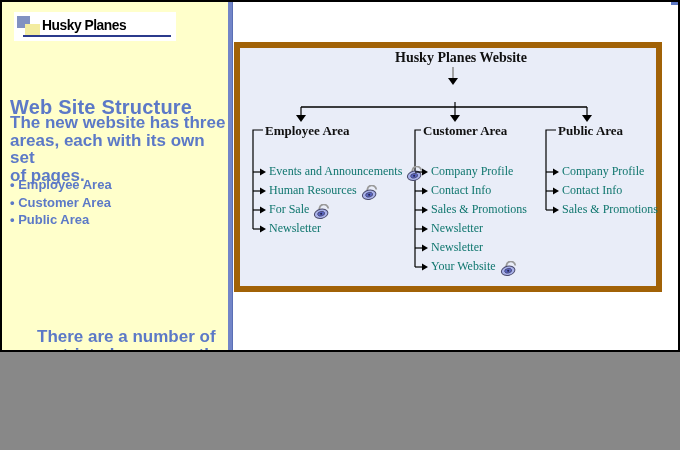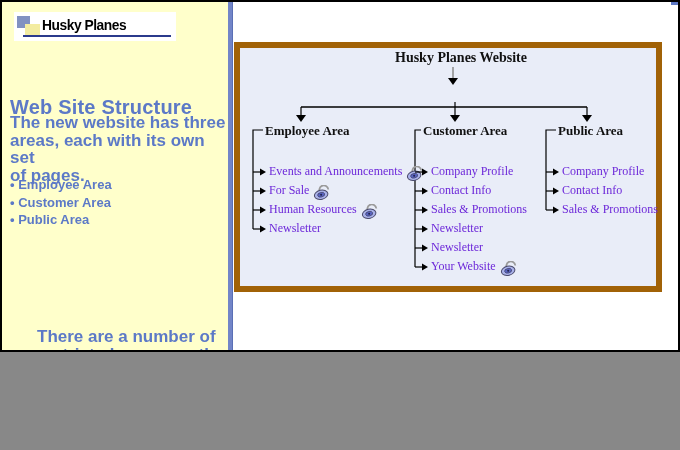--- a/index.html
+++ b/index.html
@@ -70,21 +70,21 @@
   }
   #connectors{position:absolute;left:0;top:0;}
   .col-heading{
     position:absolute;top:75px;
     font-family:"Liberation Serif",serif;font-weight:bold;font-size:13px;color:#111;
     white-space:nowrap;
   }
   .col-items{position:absolute;top:114px;}
   .diag-row{height:19px;display:flex;align-items:center;}
   .diag-row .label{
-    font-family:"Liberation Serif",serif;font-size:12px;color:#6d28d9;
+    font-family:"Liberation Serif",serif;font-size:12px;color:#0f766e;
     margin-left:2px;white-space:nowrap;
   }
   .arrow-r{flex:0 0 auto;display:block;}
   .lock{flex:0 0 auto;margin-left:4px;margin-top:3px;display:block;}
   
   #bottom-black{position:absolute;left:-2px;right:-2px;top:440px;height:6px;background:#000;}
   #bottom-blue{position:absolute;left:-2px;right:-2px;top:446px;height:3px;background:#5c77c4;}
   #corner-blue-bl{position:absolute;left:-2px;top:442px;width:9px;height:7px;background:#5c77c4;}
   #corner-blue-tr{position:absolute;right:-2px;top:-2px;width:9px;height:5px;background:#5c77c4;}
 </style>
@@ -162,36 +162,36 @@
               <ellipse cx="8" cy="9.5" rx="3.6" ry="2.3" fill="#5a64c0" stroke="#3a3a5a" stroke-width="0.6"></ellipse>
               <circle cx="8" cy="9.5" r="1" fill="#20224a"></circle>
             </g>
           </svg>
       </div>
       <div class="diag-row">
         <svg class="arrow-r" width="14" height="10" viewBox="0 0 14 10">
             <line x1="0" y1="5" x2="8" y2="5" stroke="#000" stroke-width="1.2"></line>
             <polygon points="7,1.5 13,5 7,8.5"></polygon>
           </svg>
+        <span class="label">Human Resources</span>
+        <svg class="lock" width="18" height="15" viewBox="0 0 18 15">
+            <g transform="rotate(-14 9 9)">
+              <path d="M8 8 a4.5 4.5 0 1 1 8.2 -1.8" fill="none" stroke="#9a9a9a" stroke-width="1.8"></path>
+              <ellipse cx="8" cy="9.5" rx="6.8" ry="4.6" fill="#aab2ea" stroke="#4a4a6a" stroke-width="1"></ellipse>
+              <ellipse cx="8" cy="9.5" rx="3.6" ry="2.3" fill="#5a64c0" stroke="#3a3a5a" stroke-width="0.6"></ellipse>
+              <circle cx="8" cy="9.5" r="1" fill="#20224a"></circle>
+            </g>
+          </svg>
+      </div>
+      <div class="diag-row">
+        <svg class="arrow-r" width="14" height="10" viewBox="0 0 14 10">
+            <line x1="0" y1="5" x2="8" y2="5" stroke="#000" stroke-width="1.2"></line>
+            <polygon points="7,1.5 13,5 7,8.5"></polygon>
+          </svg>
         <span class="label">For Sale</span>
-        <svg class="lock" width="18" height="15" viewBox="0 0 18 15">
-            <g transform="rotate(-14 9 9)">
-              <path d="M8 8 a4.5 4.5 0 1 1 8.2 -1.8" fill="none" stroke="#9a9a9a" stroke-width="1.8"></path>
-              <ellipse cx="8" cy="9.5" rx="6.8" ry="4.6" fill="#aab2ea" stroke="#4a4a6a" stroke-width="1"></ellipse>
-              <ellipse cx="8" cy="9.5" rx="3.6" ry="2.3" fill="#5a64c0" stroke="#3a3a5a" stroke-width="0.6"></ellipse>
-              <circle cx="8" cy="9.5" r="1" fill="#20224a"></circle>
-            </g>
-          </svg>
-      </div>
-      <div class="diag-row">
-        <svg class="arrow-r" width="14" height="10" viewBox="0 0 14 10">
-            <line x1="0" y1="5" x2="8" y2="5" stroke="#000" stroke-width="1.2"></line>
-            <polygon points="7,1.5 13,5 7,8.5"></polygon>
-          </svg>
-        <span class="label">Human Resources</span>
         <svg class="lock" width="18" height="15" viewBox="0 0 18 15">
             <g transform="rotate(-14 9 9)">
               <path d="M8 8 a4.5 4.5 0 1 1 8.2 -1.8" fill="none" stroke="#9a9a9a" stroke-width="1.8"></path>
               <ellipse cx="8" cy="9.5" rx="6.8" ry="4.6" fill="#aab2ea" stroke="#4a4a6a" stroke-width="1"></ellipse>
               <ellipse cx="8" cy="9.5" rx="3.6" ry="2.3" fill="#5a64c0" stroke="#3a3a5a" stroke-width="0.6"></ellipse>
               <circle cx="8" cy="9.5" r="1" fill="#20224a"></circle>
             </g>
           </svg>
       </div>
       <div class="diag-row">

